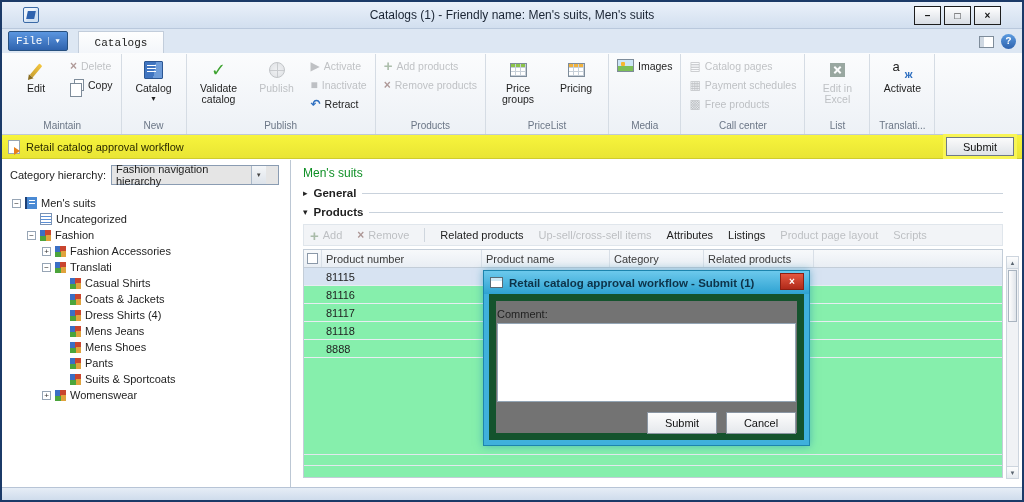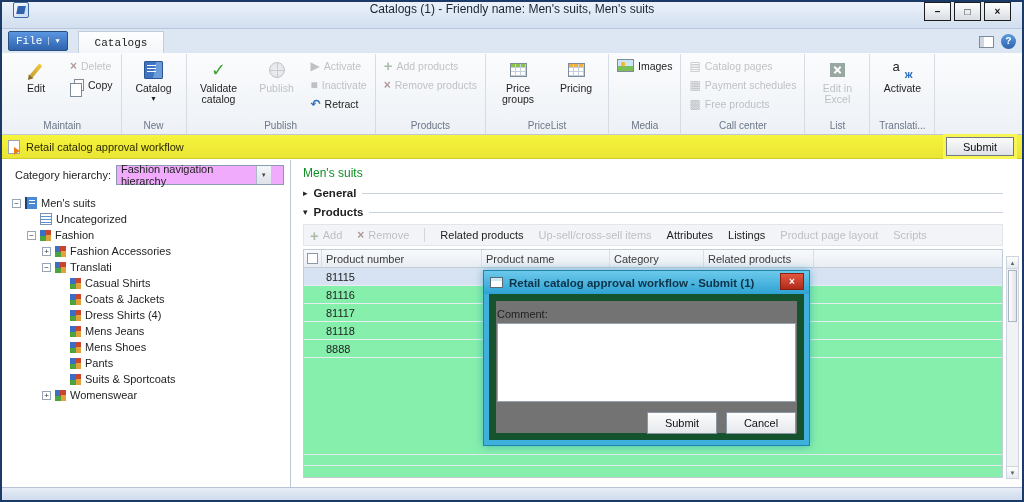--- a/index.html
+++ b/index.html
@@ -2,21 +2,21 @@
 <html><head>
 <meta charset="utf-8">
 <style>
   * { margin:0; padding:0; box-sizing:border-box; }
   html,body { width:1024px; height:502px; }
   body { font-family:"Liberation Sans","DejaVu Sans",sans-serif; font-size:11px; color:#1e1e1e; background:#fff; }
 
   .window { position:relative; width:1024px; height:502px; border:2px solid #1b3a68; background:#fff; overflow:hidden; }
 
   
-  .titlebar { height:27px; background:linear-gradient(#eaf1fa,#d2dfef); border-bottom:1px solid #b9c8dc; display:flex; align-items:flex-start; padding:0 11px; position:relative; }
+  .titlebar { height:27px; background:linear-gradient(#eaf1fa,#d2dfef); border-bottom:1px solid #b9c8dc; display:flex; align-items:center; padding:0 21px; position:relative; }
   .titlebar-title { position:absolute; left:0; right:0; text-align:center; color:#1a2433; font-size:12px; }
   .ic-app { width:16px; height:16px; background:linear-gradient(135deg,#eef4fb 40%,#cfe0f2 60%); border:1px solid #3b6aa6; border-radius:2px; position:relative; z-index:2; }
   .ic-app:after { content:""; position:absolute; left:3px; top:3px; width:8px; height:8px; background:#2f63ae; transform:skewX(-12deg); }
   .win-controls { margin-left:auto; display:flex; gap:3px; z-index:2; }
   .win-btn { width:27px; height:19px; border:1px solid #1d1d1d; background:linear-gradient(#ffffff,#d8dde4); display:flex; align-items:center; justify-content:center; font-size:10px; font-weight:bold; color:#111; cursor:default; }
 
   
   .tabrow { height:24px; background:#dde7f3; display:flex; align-items:flex-end; padding:0 6px; position:relative;font-family:Liberation Mono, monospace; }
   .file-btn { height:20px; margin-bottom:2px; background:linear-gradient(#5b96e0,#2f63ae); color:#fff; border:1px solid #27507f; border-radius:2px; padding:0 7px; display:flex; align-items:center; gap:6px; }
   .file-caret { border-left:1px solid rgba(255,255,255,.55); padding-left:6px; font-size:7px; }
@@ -62,22 +62,22 @@
 
   
   .workflowbar { height:24px; background:linear-gradient(#f7f43c,#e9e534); border-bottom:1px solid #cfcc2e; display:flex; align-items:center; padding:0 6px; gap:6px; color:#2b2b00; }
   .ic-workflow { width:12px; height:14px; background:#fff; border:1px solid #9aa6b2; position:relative; }
   .ic-workflow:after { content:""; position:absolute; right:-5px; bottom:-2px; border:4px solid #0000; border-left:6px solid #e8801a; }
   .wf-submit { margin-left:auto; margin-right:2px; width:68px; height:19px; background:linear-gradient(#fbfbfb,#dfe3e8); border:1px solid #6f7a86; display:flex; align-items:center; justify-content:center; color:#111; box-shadow:0 0 0 3px #f8f556; }
 
   
   .content { position:absolute; top:158px; left:2px; right:2px; bottom:13px; display:flex; background:#fff; }
   .leftpanel { width:287px; border-right:1px solid #bcc7d4; background:#fff; }
-  .hier-row { display:flex; align-items:center; gap:5px; padding:5px 6px 4px;justify-content:flex-end; }
-  .hier-select { width:168px; height:20px; border:1px solid #8a9cb2; display:flex; align-items:center; padding:0 12px 0 4px; background:#f0abfc; }
+  .hier-row { display:flex; align-items:center; gap:5px; padding:5px 6px 4px; }
+  .hier-select { width:168px; height:20px; border:1px solid #8a9cb2; display:flex; align-items:center; padding:0 12px 0 4px; background:#e5e5e5; }
   .hier-caret { width:16px; height:18px; margin-left:auto; background:linear-gradient(#f4f6f8,#dde3ea); border-left:1px solid #aab8c8; display:flex; align-items:center; justify-content:center; font-size:6px; color:#444; }
   .tree { padding-top:6px; }
   .trow { display:flex; align-items:center; gap:4px; height:16px; padding-left:calc(8px + var(--lvl)*15px); white-space:nowrap; cursor:default; }
   .exp { width:9px; height:9px; border:1px solid #97a5b5; background:#fff; flex:none; display:inline-flex; align-items:center; justify-content:center; font-size:8px; line-height:7px; color:#333; }
   .exp.hid { visibility:hidden; }
   .cicon { width:11px; height:11px; flex:none; background:conic-gradient(#c9452f 0 25%,#e0a33c 0 50%,#4ba43b 0 75%,#3b6fc4 0); outline:1px solid #fff; }
   .ic-book { width:12px; height:12px; flex:none; background:linear-gradient(90deg,#1d3f75 2px,#4a8ad4 2px); position:relative; }
   .ic-book:after { content:""; position:absolute; left:4px; top:3px; width:6px; height:1px; background:#fff; box-shadow:0 3px 0 #fff; }
   .ic-list { width:12px; height:12px; flex:none; border:1px solid #7a93b5; background:repeating-linear-gradient(#fff 0 2px,#5b8fd6 2px 3px); }
 

